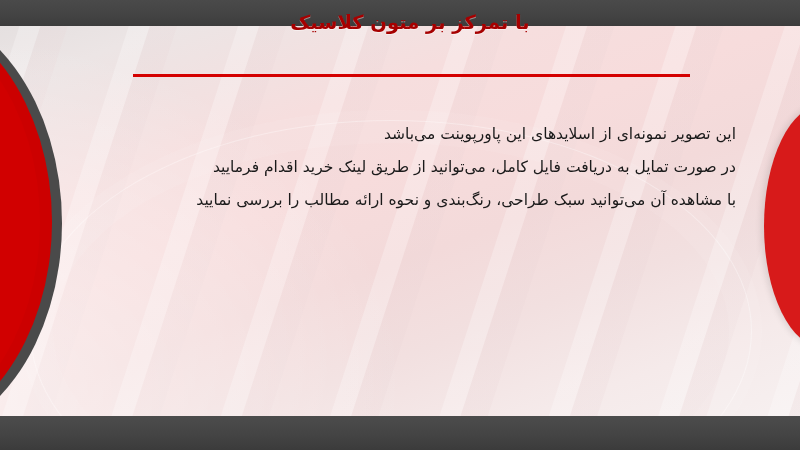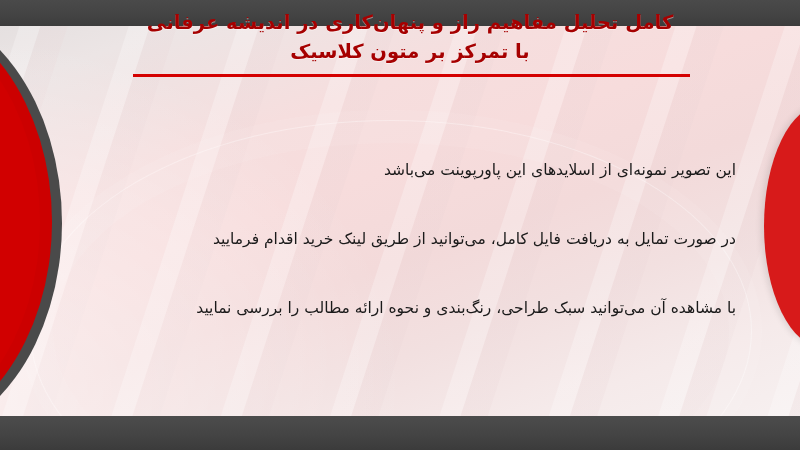--- a/index.html
+++ b/index.html
@@ -152,21 +152,21 @@
     position: absolute;
     right: 64px; top: 118px;
     width: 660px;
     direction: rtl;
     text-align: right;
     color: #1a1a1a;
     font-size: 15.5px;
     line-height: 33px;
     font-weight: 500;
   }
-  .body-line { display: block; white-space: nowrap; margin-top: 36px; }
+  .body-line { display: block; white-space: nowrap; }
 </style>
 </head>
 <body>
 
 <div id="slide">
 
   <div class="bg-base"></div>
   <div class="bg-streaks"></div>
   <div class="bg-sweep"></div>
   <div class="bg-arcs"></div>
@@ -175,21 +175,20 @@
   <div class="band-bottom"></div>
   <div class="page-body"></div>
 
   <div class="left-rim"></div>
   <div class="left-red"></div>
   <div class="left-red-inner"></div>
 
   <div class="right-red"></div>
 
   <div class="title-block">
-    <span class="title-line">کامل تحلیل مفاهیم راز و پنهان‌کاری در اندیشه عرفانی</span>
     <span class="title-line">با تمرکز بر متون کلاسیک</span>
   </div>
 
   <div class="title-rule"></div>
 
   <div class="body-block">
     <span class="body-line">این تصویر نمونه‌ای از اسلایدهای این پاورپوینت می‌باشد</span>
     <span class="body-line">در صورت تمایل به دریافت فایل کامل، می‌توانید از طریق لینک خرید اقدام فرمایید</span>
     <span class="body-line">با مشاهده آن می‌توانید سبک طراحی، رنگ‌بندی و نحوه ارائه مطالب را بررسی نمایید</span>
   </div>

